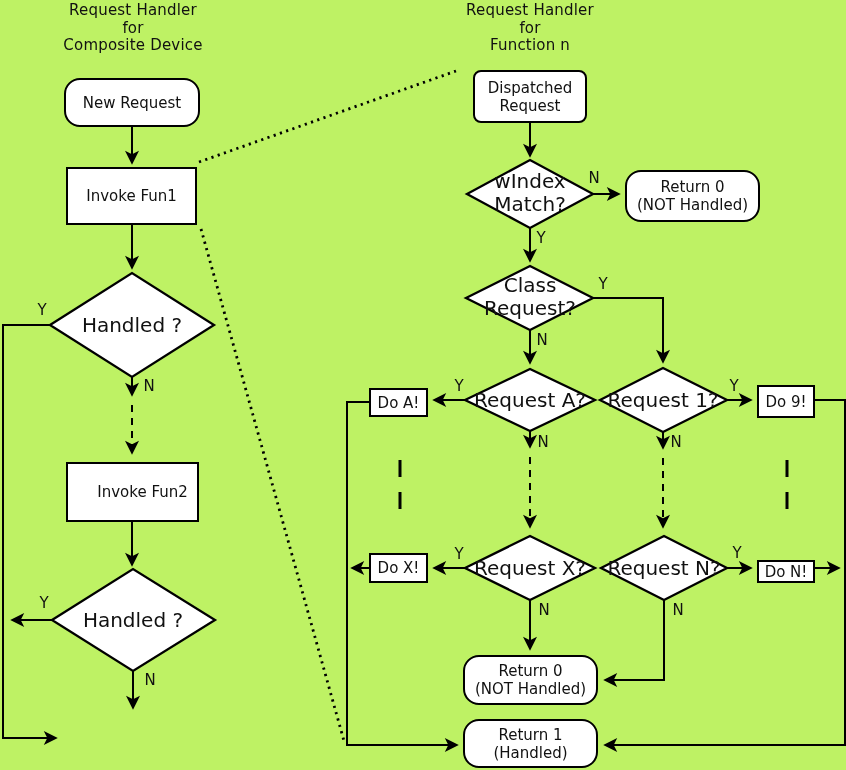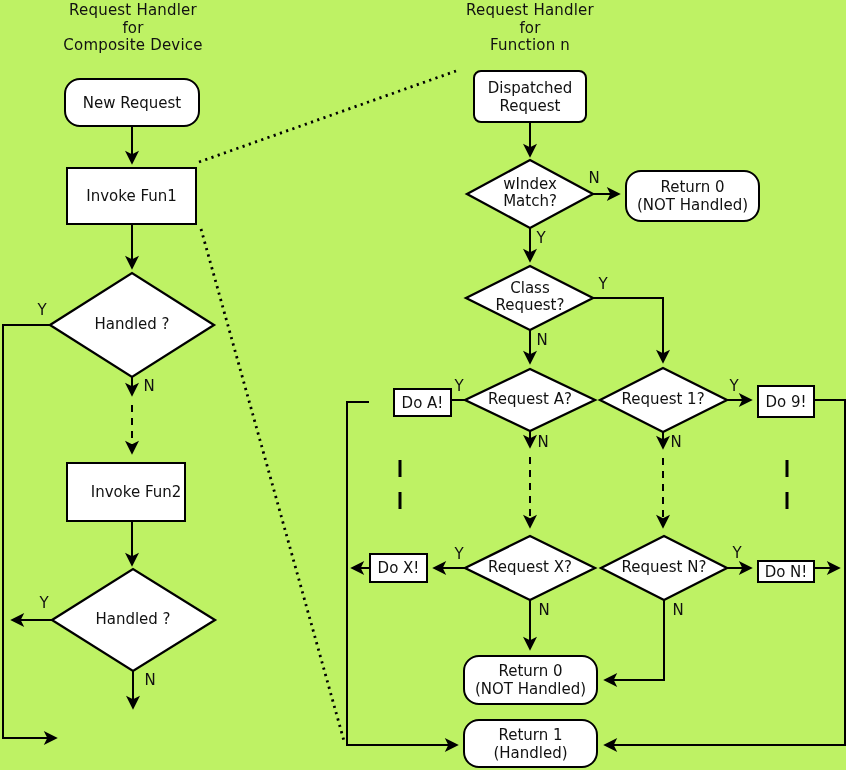--- a/index.html
+++ b/index.html
@@ -13,21 +13,21 @@
   .node {
     position:absolute; z-index:2; box-sizing:border-box;
     display:flex; align-items:center; justify-content:center;
     text-align:center; background:#ffffff; border:2.5px solid #000000;
     font-size:15px; line-height:1.2; white-space:pre-line;
   }
   .rounded { border-radius:16px; }
   .rounded-sm { border-radius:8px; }
   .dlabel {
     position:absolute; z-index:2; transform:translate(-50%,-50%);
-    text-align:center; white-space:pre-line; font-size:15px; line-height:1.15;
+    text-align:center; white-space:pre-line; font-size:20px; line-height:1.15;
   }
   .yn {
     position:absolute; z-index:2; transform:translate(-50%,-50%);
     font-size:15px; font-weight:500;
   }
   .title {
     position:absolute; z-index:2; transform:translateX(-50%);
     text-align:center; white-space:pre-line; font-size:15px; line-height:1.18;
     font-weight:500; letter-spacing:0.2px;
   }
@@ -103,40 +103,40 @@
   <div class="title" style="left:133px; top:2px;">Request Handler
 for
 Composite Device</div>
   <div class="title" style="left:530px; top:2px;">Request Handler
 for
 Function n</div>
 
   <div class="node rounded" style="left:64px; top:78px; width:136px; height:49px;">New Request</div>
   <div class="node" style="left:66px; top:167px; width:131px; height:58px;">Invoke Fun1</div>
   <div class="dlabel" style="left:132px; top:325px;">Handled ?</div>
-  <div class="node" style="left:66px; top:462px; width:120px; height:60px;padding-left:20px;">Invoke Fun2</div>
+  <div class="node" style="left:66px; top:462px; width:133px; height:60px;padding-left:20px;">Invoke Fun2</div>
   <div class="dlabel" style="left:133px; top:620px;">Handled ?</div>
 
   <div class="yn" style="left:42px; top:310px;">Y</div>
   <div class="yn" style="left:149px; top:386px;">N</div>
   <div class="yn" style="left:44px; top:603px;">Y</div>
   <div class="yn" style="left:150px; top:680px;">N</div>
 
   <div class="node rounded-sm" style="left:473px; top:70px; width:114px; height:53px;">Dispatched
 Request</div>
   <div class="dlabel" style="left:530px; top:193px;">wIndex
 Match?</div>
   <div class="node rounded" style="left:625px; top:170px; width:135px; height:52px;">Return 0
 (NOT Handled)</div>
   <div class="dlabel" style="left:530px; top:297px;">Class
 Request?</div>
 
   <div class="dlabel" style="left:530px; top:400px;">Request A?</div>
   <div class="dlabel" style="left:663px; top:400px;">Request 1?</div>
-  <div class="node" style="left:369px; top:388px; width:59px; height:29px;margin-left:24px;">Do A!</div>
+  <div class="node" style="left:369px; top:388px; width:59px; height:29px;">Do A!</div>
   <div class="node" style="left:757px; top:385px; width:58px; height:33px;">Do 9!</div>
 
   <div class="dlabel" style="left:530px; top:568px;">Request X?</div>
   <div class="dlabel" style="left:664px; top:568px;">Request N?</div>
   <div class="node" style="left:369px; top:553px; width:59px; height:30px;">Do X!</div>
   <div class="node" style="left:757px; top:560px; width:58px; height:23px;">Do N!</div>
 
   <div class="node rounded" style="left:463px; top:655px; width:135px; height:50px;">Return 0
 (NOT Handled)</div>
   <div class="node rounded" style="left:463px; top:719px; width:135px; height:49px;">Return 1

